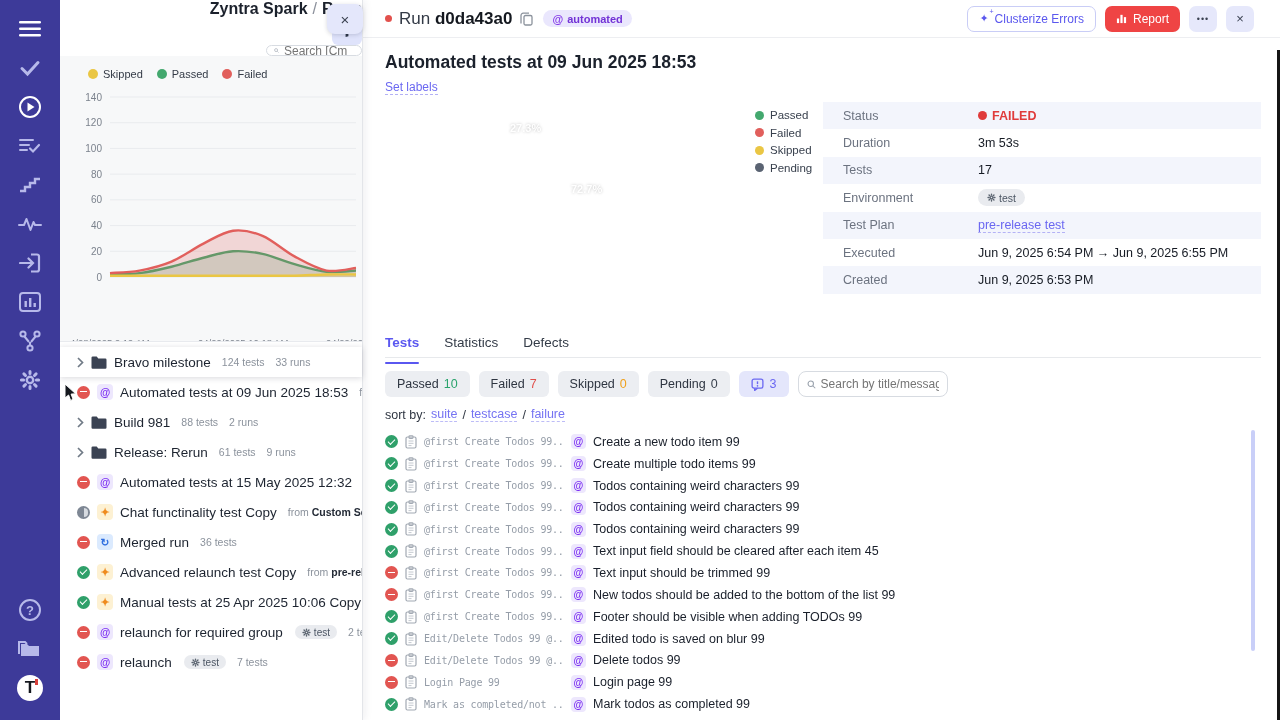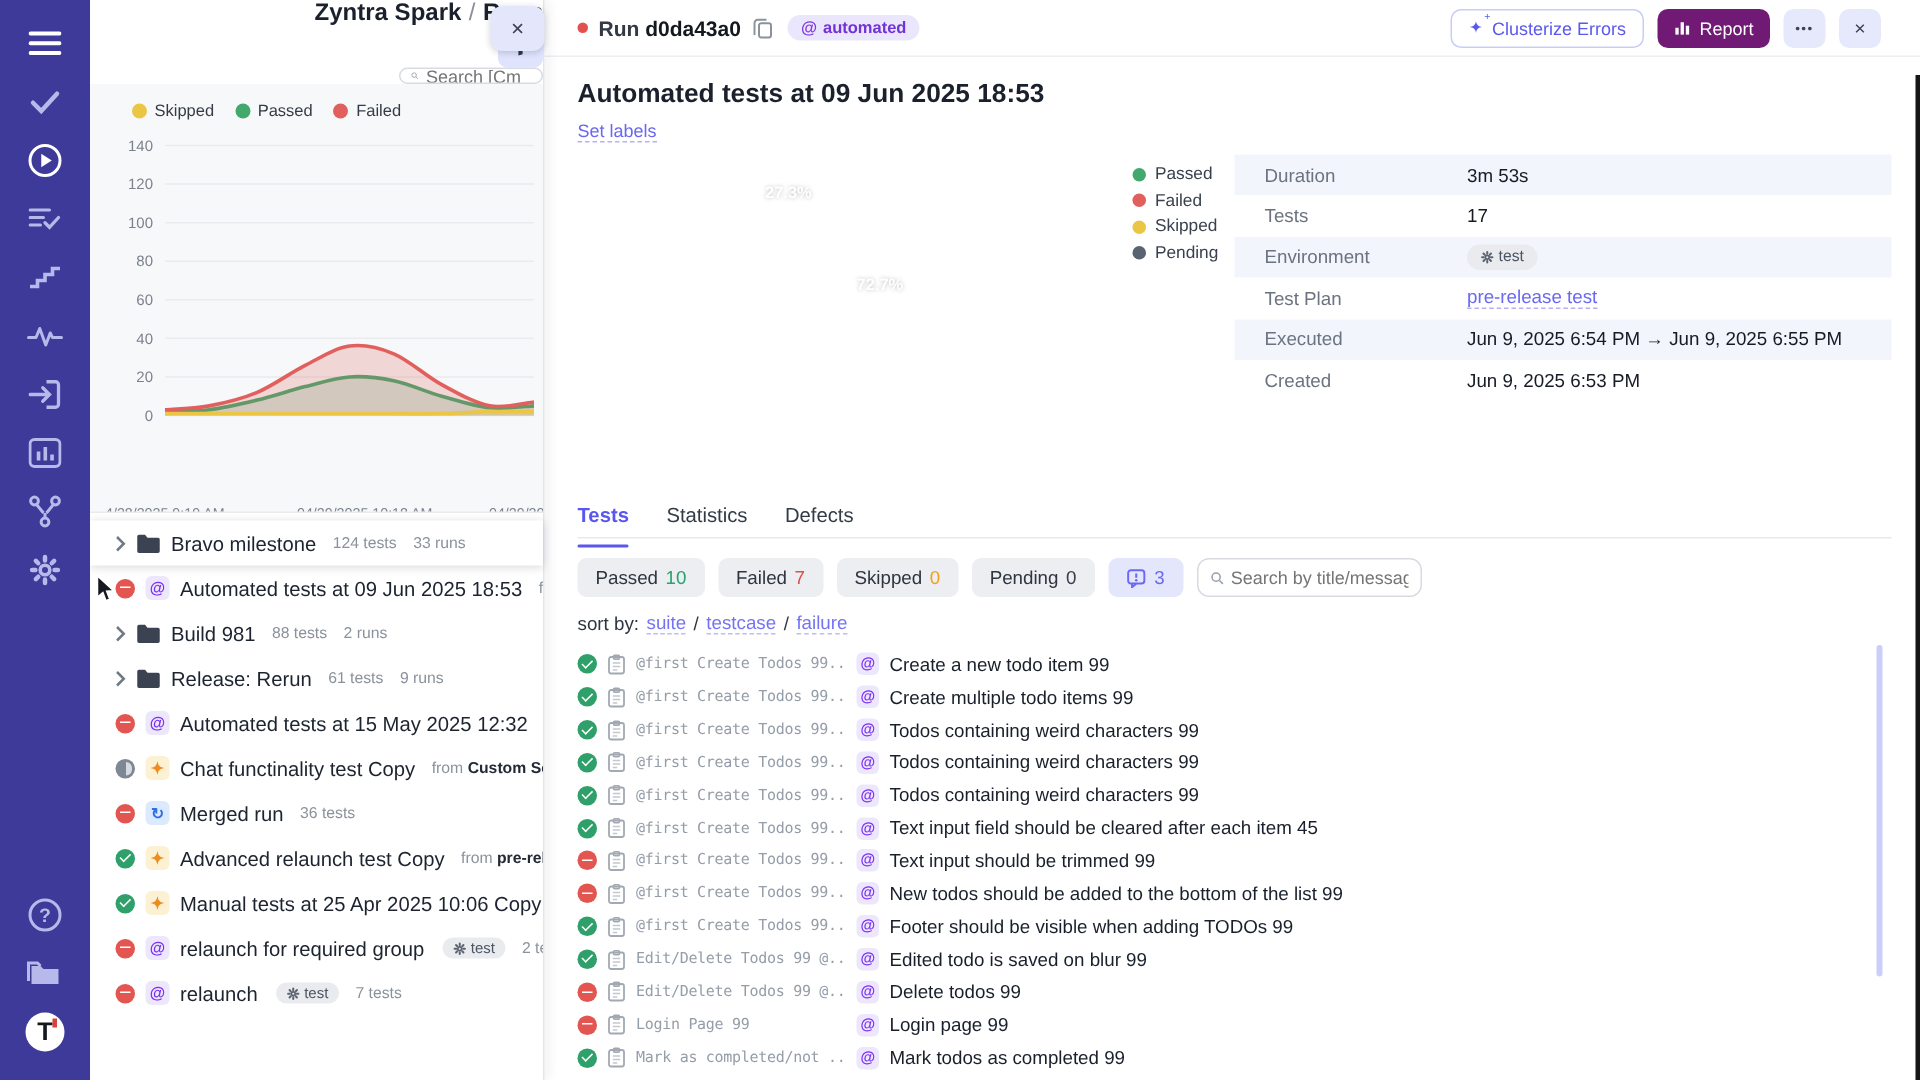--- a/index.html
+++ b/index.html
@@ -70,32 +70,32 @@
   .k-merge { background:#dbeafe; color:#2f6fe0; }
   .env-pill { display:inline-flex; align-items:center; gap:3px; background:#e9ebef; border-radius:9px;
               padding:1.5px 7px; font-size:10px; color:#4b5563; margin-left:5px; }
   .cursor-arrow { position:absolute; left:4px; top:383px; z-index:40; pointer-events:none; }
 
   
   .main { position:absolute; left:363px; top:0; width:917px; height:720px; background:#fff; }
   .top-bar { position:relative; height:38px; border-bottom:1px solid #edeef1; display:flex; align-items:center;
              padding:0 22px; }
   .red-dot { width:7px; height:7px; border-radius:50%; background:#e2514d; margin-right:7px; }
-  .run-id-label { font-size:14px; color:#333a46;font-weight:bold; }
+  .run-id-label { font-size:17px; color:#333a46; }
   .run-id-label b { color:#14181f; }
   .copy-ic { margin:0 10px 0 8px; display:flex; cursor:pointer; }
   .badge { display:inline-flex; align-items:center; gap:4px; background:#eae7fd; color:#7232d6;
            border-radius:9px; padding:2.5px 9px; font-size:11px; font-weight:bold; }
   .badge .at { color:#8339e8; font-weight:bold; }
   .bar-actions { margin-left:auto; display:flex; align-items:center; gap:9px; padding-right:4px; }
   .btn-outline { height:26px; display:flex; align-items:center; gap:6px; border:1px solid #c9cdf6; border-radius:7px;
                  padding:0 11px; color:#5b58ee; font-size:12px; background:#fff; cursor:pointer; }
   .spark { position:relative; font-size:11px; }
   .spark i { position:absolute; font-style:normal; font-size:7px; top:-4px; right:-5px; }
-  .btn-primary { height:26px; display:flex; align-items:center; gap:6px; background:#701a75; color:#fff;
+  .btn-primary { height:26px; display:flex; align-items:center; gap:6px; background:#ef4444; color:#fff;
                  border-radius:7px; padding:0 11px; font-size:12px; cursor:pointer; }
   .btn-square { width:28px; height:26px; background:#e6e8fb; border-radius:7px; display:flex; align-items:center;
                 justify-content:center; color:#3b4252; cursor:pointer; font-size:13px; }
   .btn-square.dots { font-size:9px; letter-spacing:1px; }
 
   .page-title { padding:14px 0 0 22px; font-size:17.5px; font-weight:bold; color:#1b212c; }
   .set-labels { display:inline-block; margin:7px 0 0 22px; font-size:12px; color:#6a67f1;
                 border-bottom:1px dashed #b4b2f5; cursor:pointer; }
 
   .summary { position:relative; height:236px; }
@@ -467,20 +467,24 @@
             <span class="dot" style="background:#eac644"></span>
             <span>Skipped</span>
           </div>
           <div class="li">
             <span class="dot" style="background:#5a6372"></span>
             <span>Pending</span>
           </div>
         </div>
       <div class="details" id="details">
           <div class="d-row">
+            <span class="d-label">Status</span>
+            <span class="d-value d-status">FAILED</span>
+          </div>
+          <div class="d-row">
             <span class="d-label">Duration</span>
             <span class="d-value">3m 53s</span>
           </div>
           <div class="d-row">
             <span class="d-label">Tests</span>
             <span class="d-value">17</span>
           </div>
           <div class="d-row">
             <span class="d-label">Environment</span>
             <span class="d-value">

